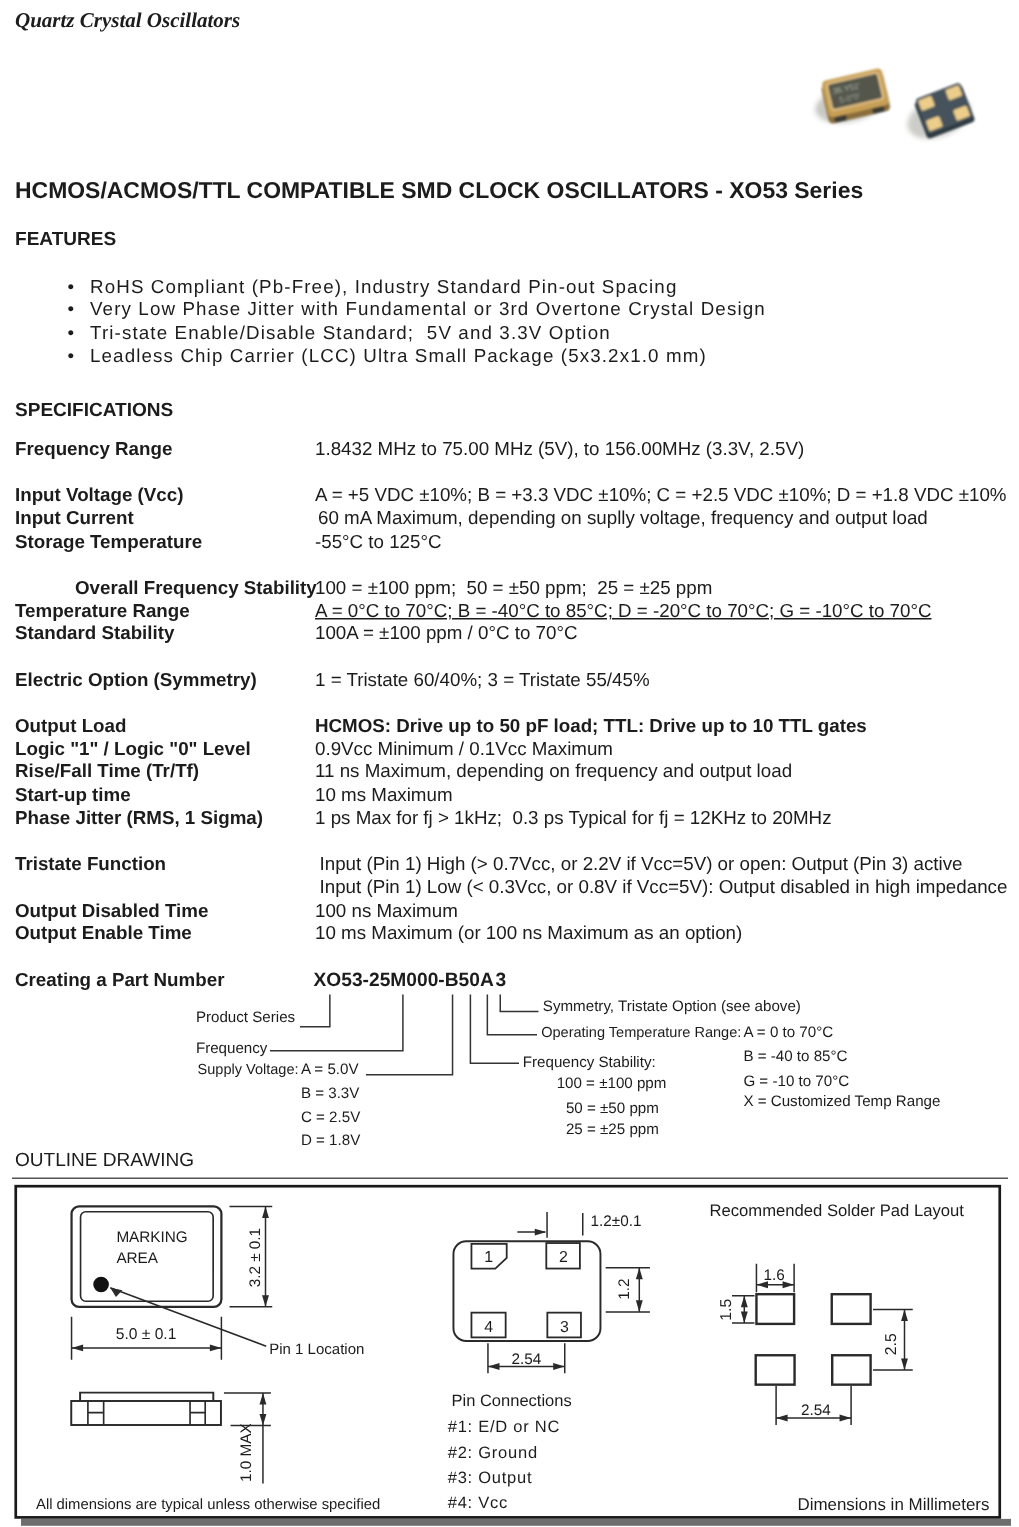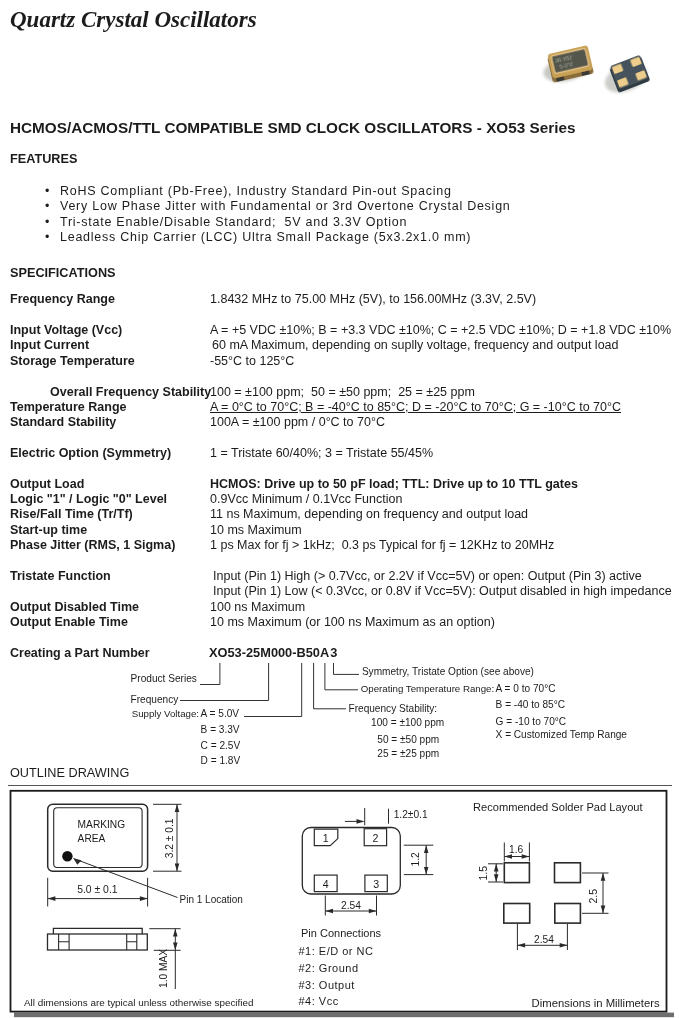--- a/index.html
+++ b/index.html
@@ -5,21 +5,21 @@
   html,body{margin:0;padding:0;}
   body{width:679px;height:1018px;background:#ffffff;font-family:"Liberation Sans",sans-serif;color:#1c1c1c;position:relative;overflow:hidden;}
   .abs{position:absolute;white-space:nowrap;}
   .b{font-weight:bold;}
   .spec .lab{position:absolute;left:10px;font-weight:bold;}
   .spec .val{position:absolute;left:210px;}
 </style>
 </head>
 <body>
 
-<div class="abs" style="left:10px;top:6.5px;font-family:'Liberation Serif',serif;font-style:italic;font-weight:bold;font-size:23px;letter-spacing:0px;">Quartz Crystal Oscillators</div>
+<div class="abs" style="left:10px;top:6.5px;font-family:'Liberation Serif',serif;font-style:italic;font-weight:bold;font-size:14px;letter-spacing:0px;">Quartz Crystal Oscillators</div>
 
 <svg class="abs" style="left:520px;top:30px;" width="159" height="80" viewBox="0 0 159 80">
 <defs>
 <filter id="soft" x="-20%" y="-20%" width="140%" height="140%">
         <feGaussianBlur stdDeviation="0.7"></feGaussianBlur>
       </filter>
 <filter id="soft2" x="-40%" y="-40%" width="180%" height="180%">
         <feGaussianBlur stdDeviation="1.6"></feGaussianBlur>
       </filter>
 </defs>
@@ -86,21 +86,21 @@
 <span class="lab" style="top:415px;">Standard Stability</span>
 <span class="val" style="top:415px;">100A = ±100 ppm / 0°C to 70°C</span>
 
 <span class="lab" style="top:446px;">Electric Option (Symmetry)</span>
 <span class="val" style="top:446px;">1 = Tristate 60/40%; 3 = Tristate 55/45%</span>
 
 <span class="lab" style="top:477px;">Output Load</span>
 <span class="val" style="top:477px;font-weight:bold;">HCMOS: Drive up to 50 pF load; TTL: Drive up to 10 TTL gates</span>
 
 <span class="lab" style="top:492px;">Logic "1" / Logic "0" Level</span>
-<span class="val" style="top:492px;">0.9Vcc Minimum / 0.1Vcc Function</span>
+<span class="val" style="top:492px;">0.9Vcc Minimum / 0.1Vcc Maximum</span>
 
 <span class="lab" style="top:507px;">Rise/Fall Time (Tr/Tf)</span>
 <span class="val" style="top:507px;">11 ns Maximum, depending on frequency and output load</span>
 
 <span class="lab" style="top:523px;">Start-up time</span>
 <span class="val" style="top:523px;">10 ms Maximum</span>
 
 <span class="lab" style="top:538px;">Phase Jitter (RMS, 1 Sigma)</span>
 <span class="val" style="top:538px;">1 ps Max for fj &gt; 1kHz;&nbsp; 0.3 ps Typical for fj = 12KHz to 20MHz</span>
 

